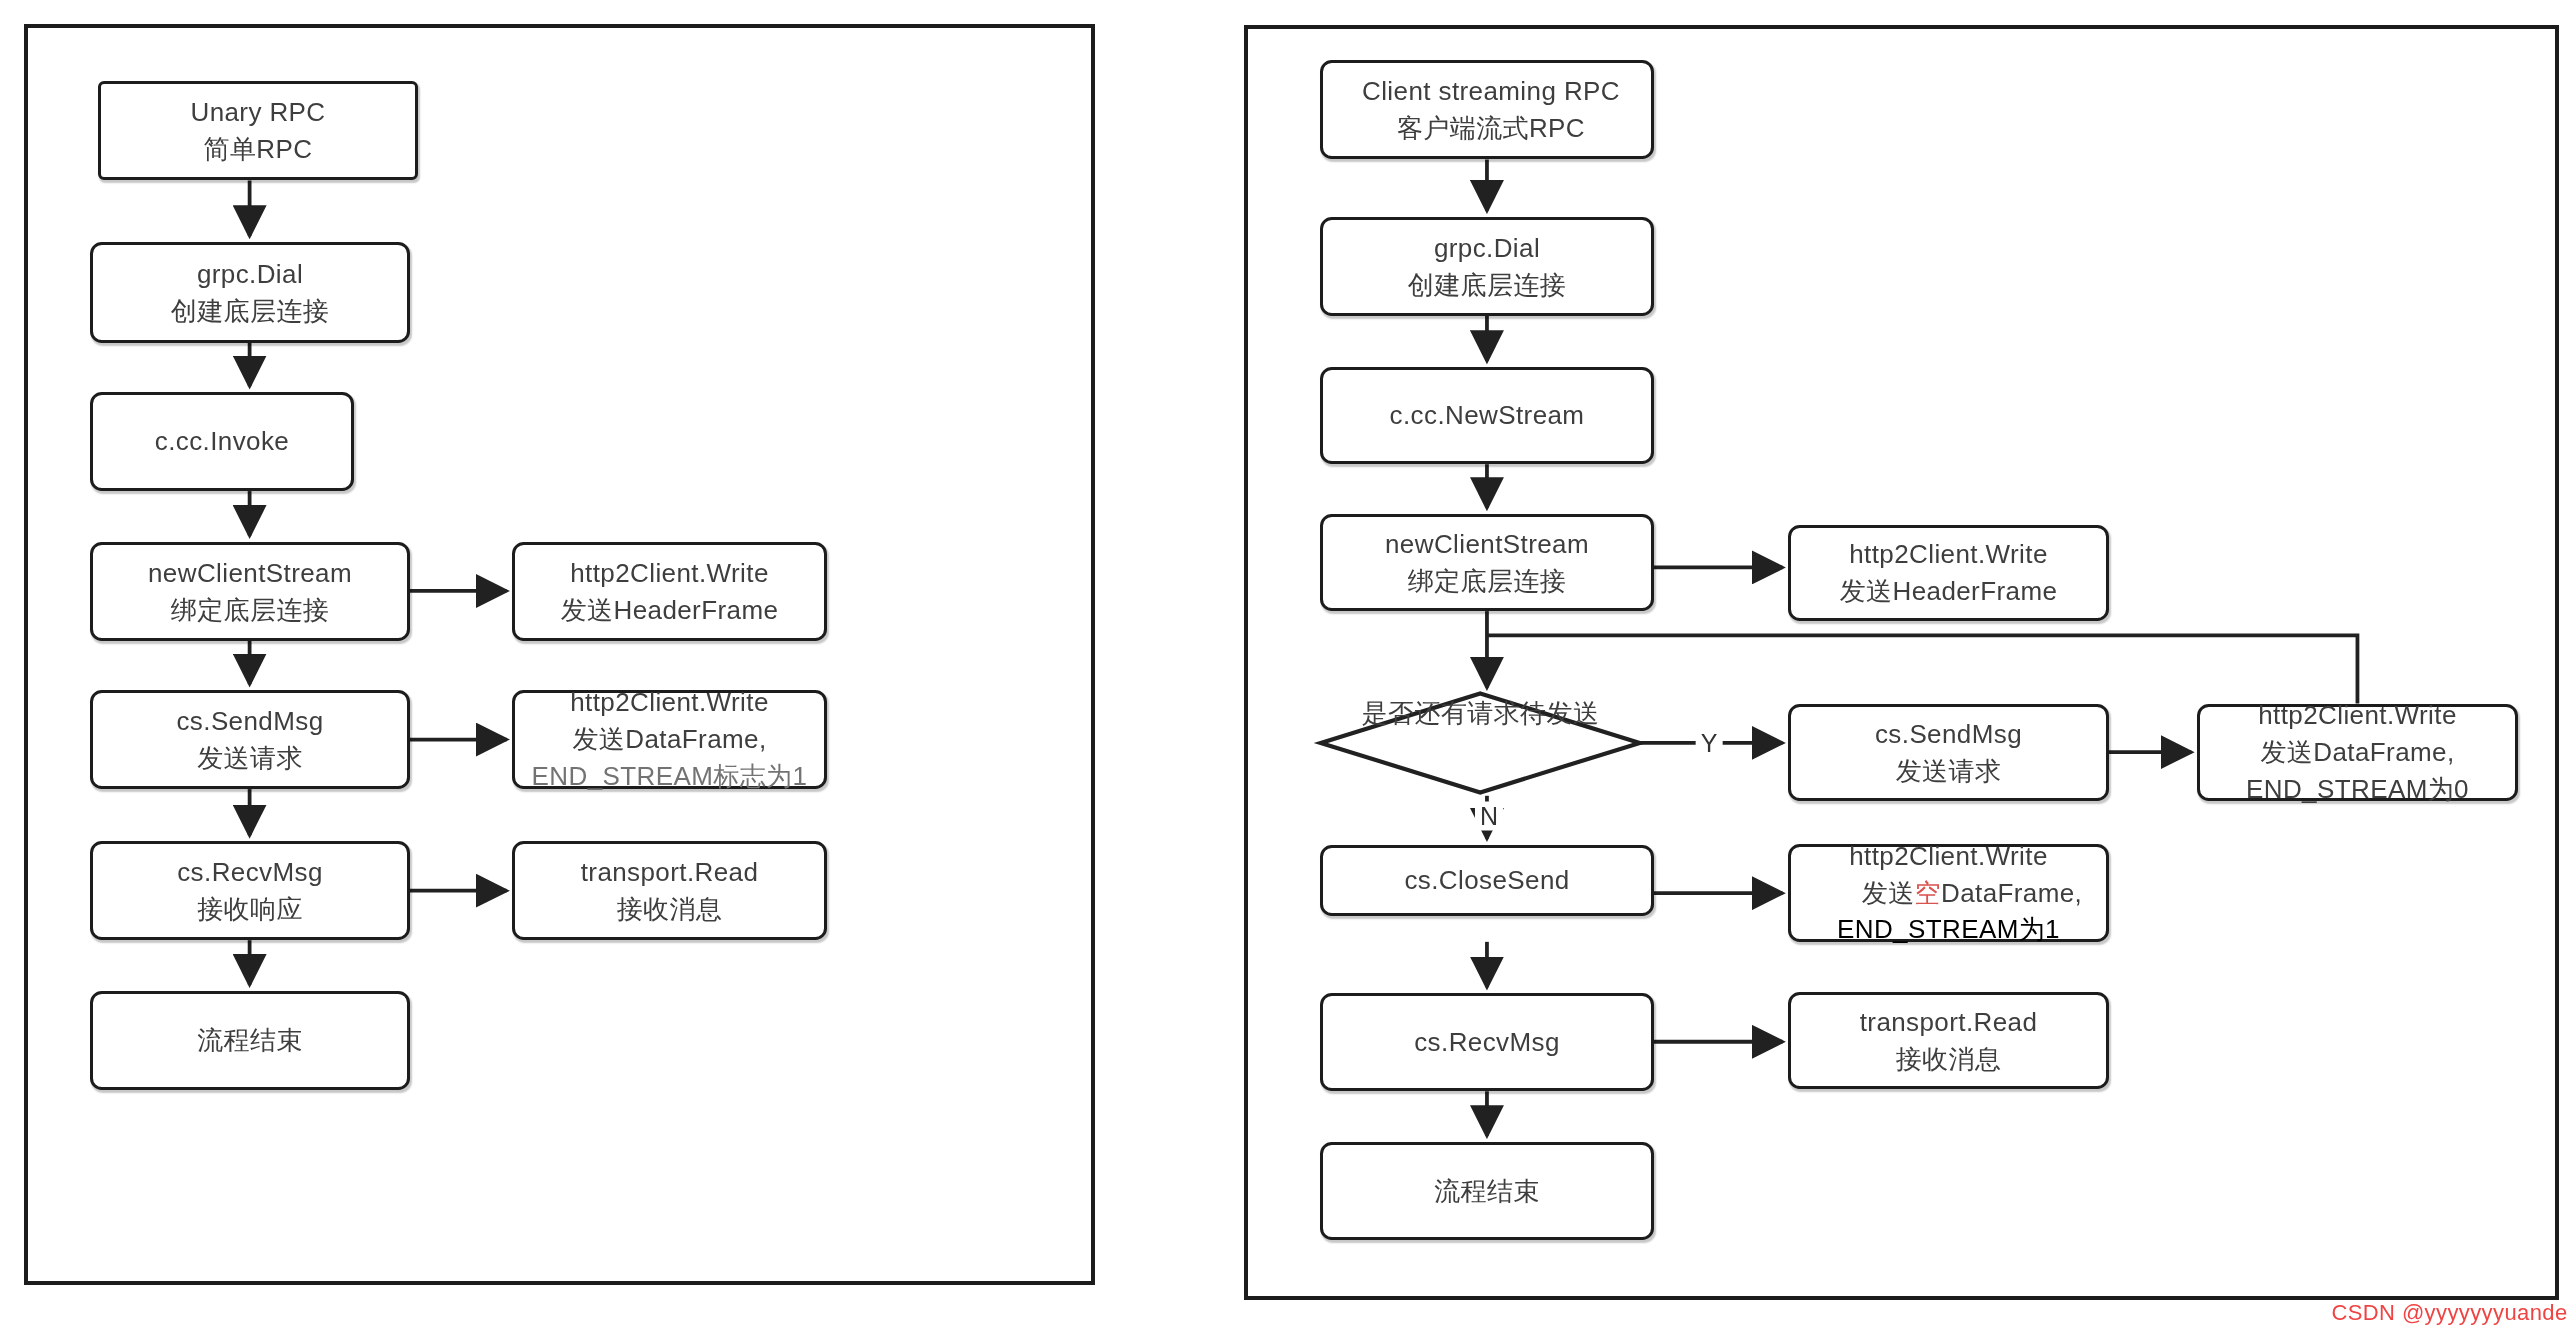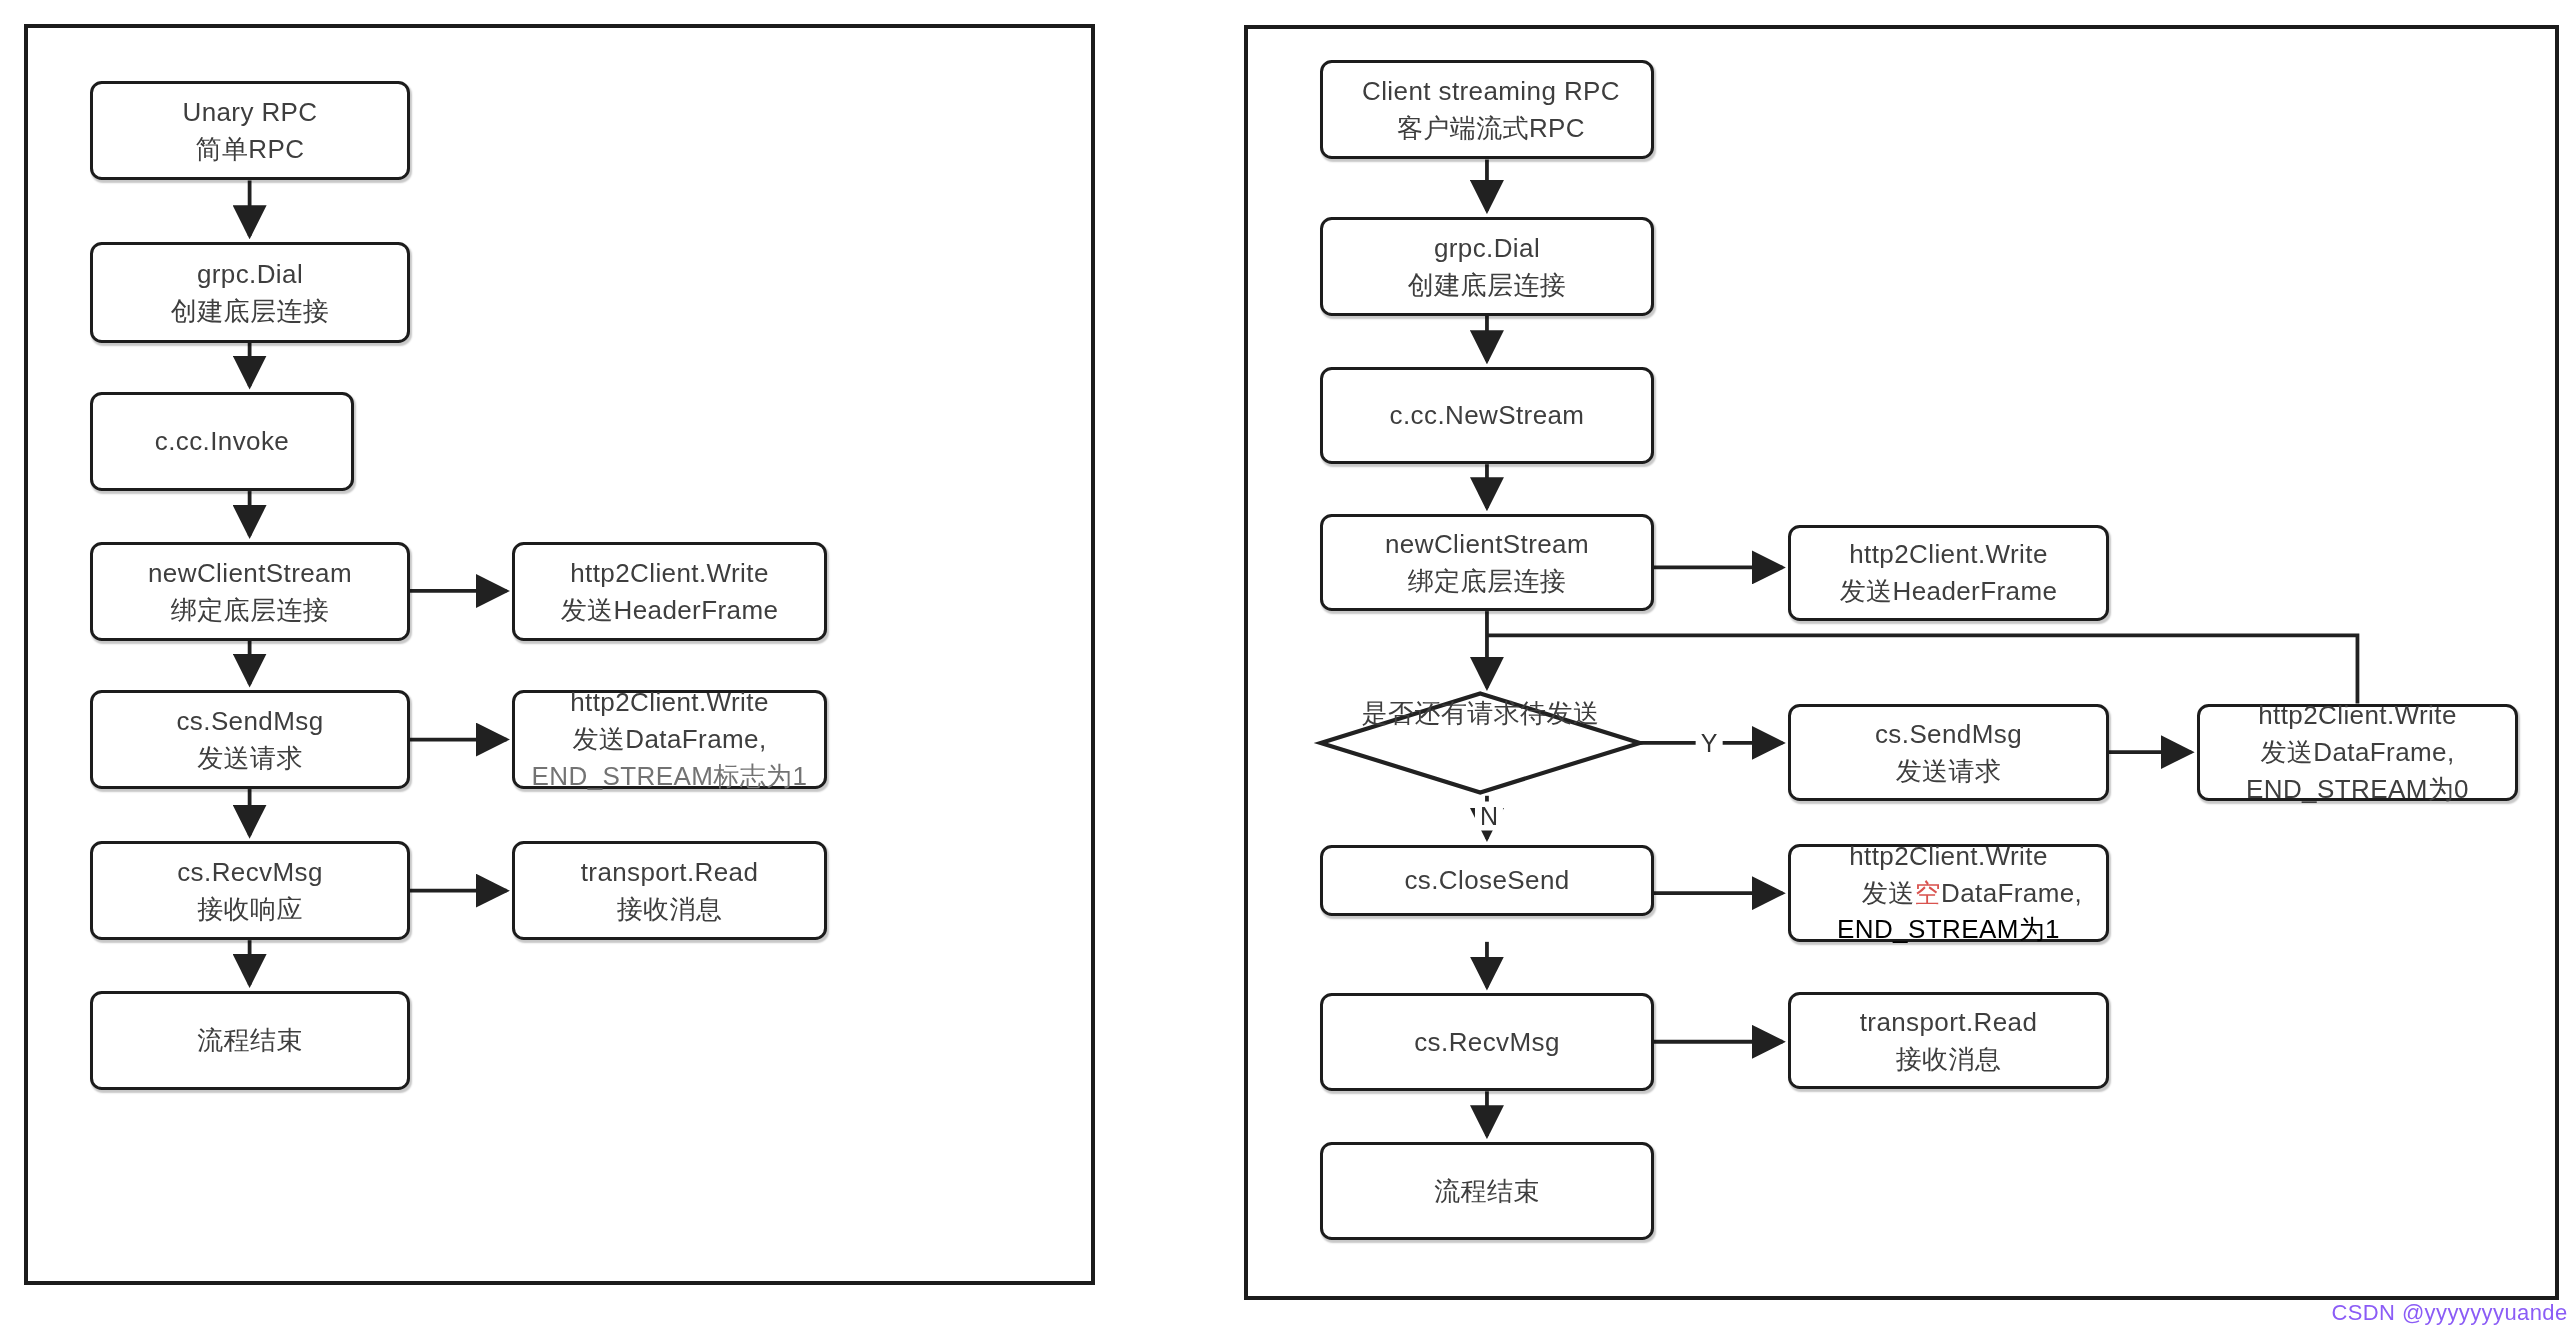--- a/index.html
+++ b/index.html
@@ -56,21 +56,21 @@
     font-size: 25px;
     color: #333333;
     transform: translate(-50%, -50%);
   }
   .red { color: #d9534f; }
   #watermark {
     position: absolute;
     right: 8.4px;
     bottom: 1.7px;
     font-size: 22px;
-    color: #8b5cf6;
+    color: #ef4444;
     letter-spacing: 0.4px;
   }
   .ln { display: block; }
   .inline-parts { display: block; margin-left: 47px; }
 </style>
 </head>
 <body>
 
 <div id="canvas">
 
@@ -109,21 +109,21 @@
 
       <polyline points="2808,838 2808,757 1771,757"></polyline>
 
       <polygon points="1763,826 1953,885 1763,944 1573,885" fill="#ffffff" stroke-width="5" stroke-linejoin="miter"></polygon>
     </g>
   </svg>
 
   <div class="panel" style="left:23.5px; top:23.5px; width:1071px; height:1261px;"></div>
   <div class="panel" style="left:1244px; top:25px; width:1315px; height:1275px;"></div>
 
-  <div class="node" style="left:90px; top:81px; width:320px; height:99px;">
+  <div class="node" style="left:98px; top:81px; width:320px; height:99px;border-radius:6px;">
     <span class="ln">Unary RPC</span>
     <span class="ln">简单RPC</span>
   </div>
   <div class="node" style="left:90px; top:242px; width:320px; height:101px;">
     <span class="ln">grpc.Dial</span>
     <span class="ln">创建底层连接</span>
   </div>
   <div class="node" style="left:90px; top:392px; width:264px; height:99px;">
     <span class="ln">c.cc.Invoke</span>
   </div>

